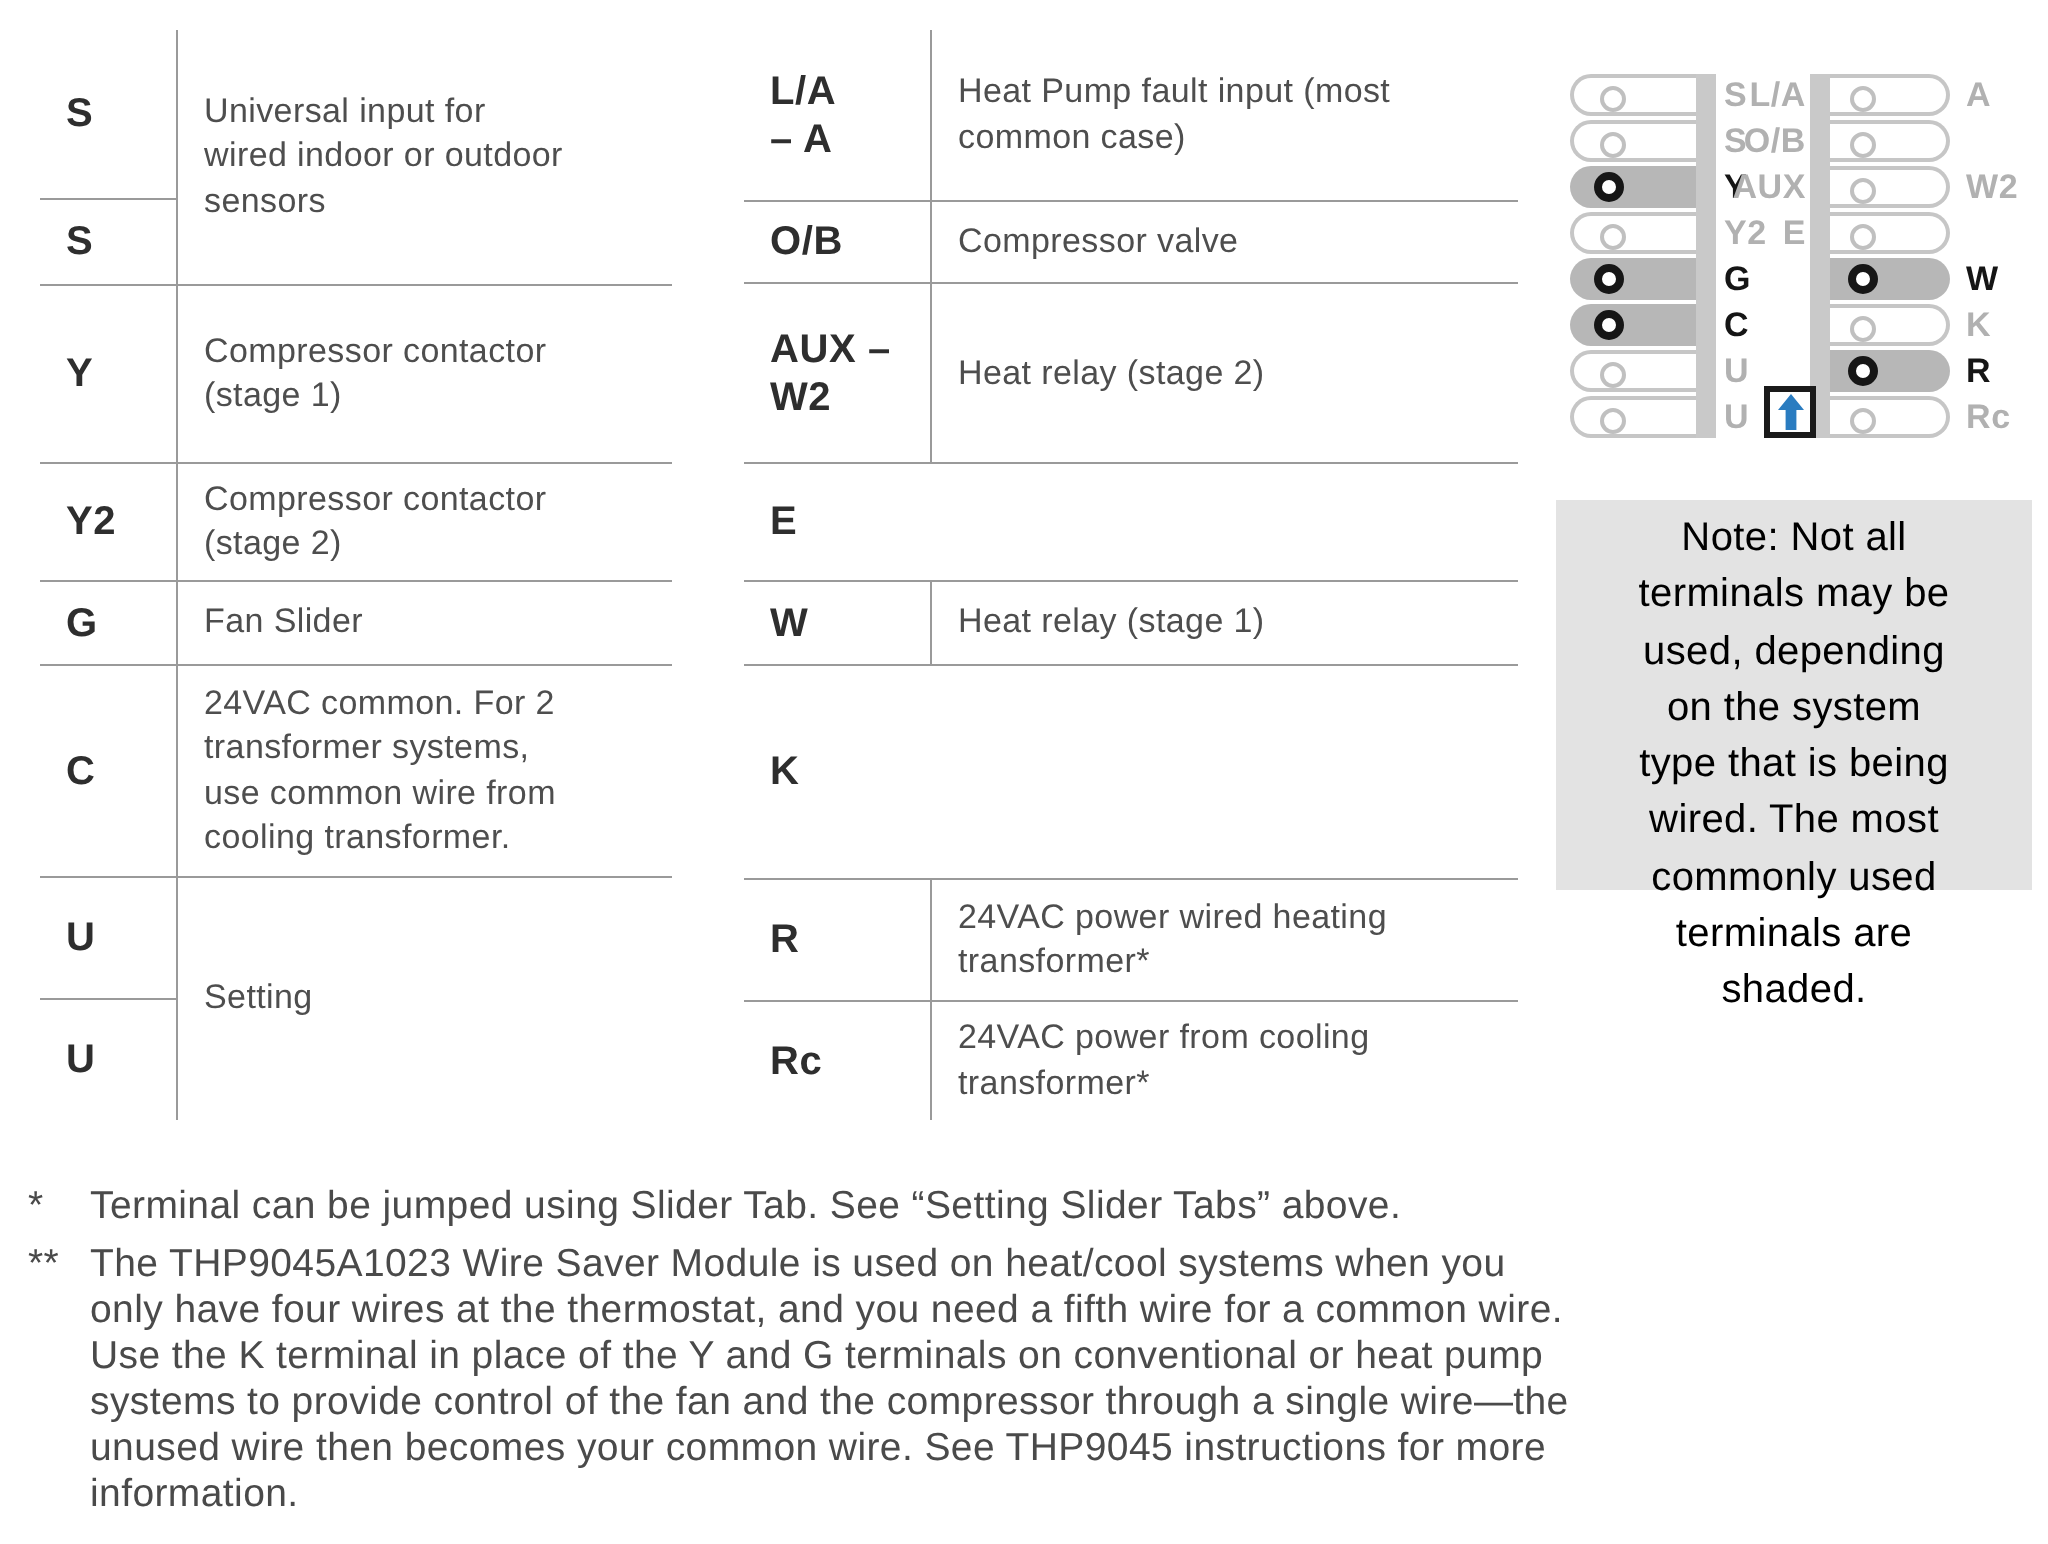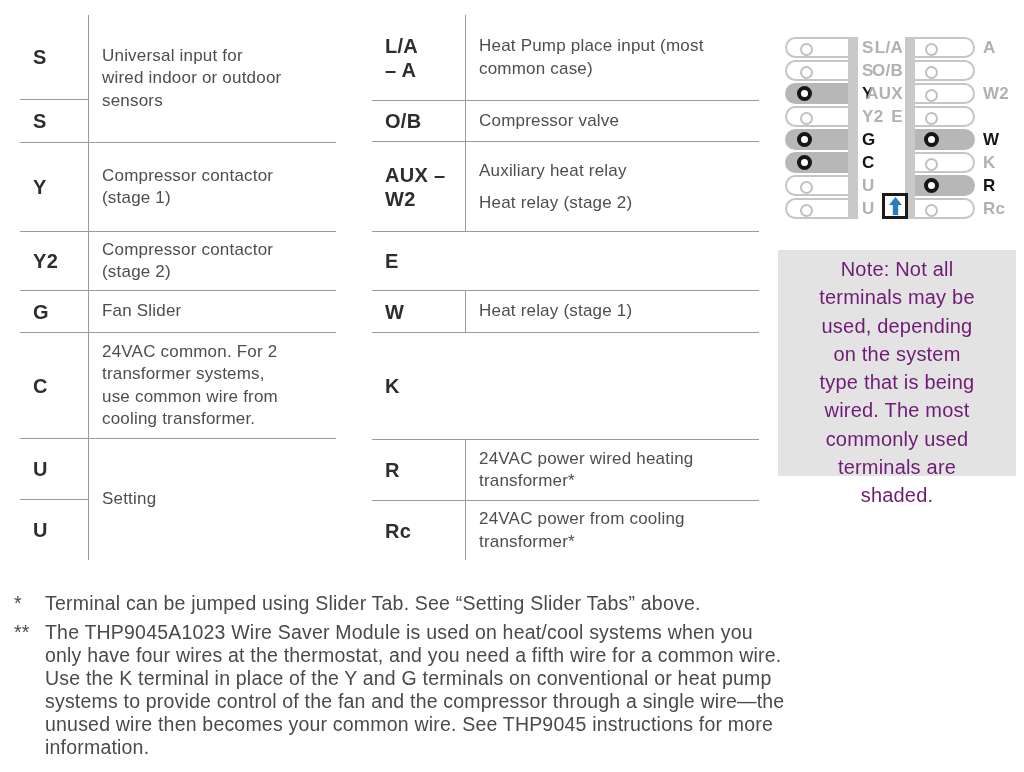--- a/index.html
+++ b/index.html
@@ -44,22 +44,22 @@
   .dlabel{position:absolute;height:21px;line-height:21px;font-weight:700;font-size:17px;letter-spacing:0.3px;}
   .dlabel.gray{color:#b1b1b1;}
   .dlabel.black{color:#151515;}
   .side-label{text-align:right;width:52px;}
   .slider-tab{
     position:absolute;width:26px;height:26px;box-sizing:border-box;
     border:3px solid #1a1a1a;background:#ffffff;display:flex;align-items:center;justify-content:center;
   }
   
   .note-box{
-    position:absolute;left:778px;top:250px;width:238px;height:226px;box-sizing:border-box;
-    background:#e3e3e3;color:#701a75;text-align:center;
+    position:absolute;left:778px;top:250px;width:238px;height:195px;box-sizing:border-box;
+    background:#e3e3e3;color:#000000;text-align:center;
     font-size:20px;line-height:28.3px;white-space:pre-line;padding-top:5px;letter-spacing:0.2px;
   }
   
   #footnotes{position:absolute;left:14px;top:592px;width:1002px;}
   .footnote{display:flex;align-items:flex-start;}
   .footnote + .footnote{margin-top:6px;}
   .fmarker{width:31px;flex:0 0 31px;font-size:19.5px;line-height:23px;color:#4a4a4a;letter-spacing:0.2px;}
   .ftext{flex:1;font-size:19.5px;line-height:23px;color:#4a4a4a;white-space:pre-line;letter-spacing:0.2px;}
 </style>
 </head>
@@ -125,39 +125,38 @@
         </div>
       </div>
     </div>
   <div class="ttable" id="middle-table">
       <div class="tgroup" style="height: 85px;">
         <div class="label-col">
           <div class="label-cell" style="flex: 1 1 0%;">L/A
 – A</div>
         </div>
         <div class="desc-col">
-          <div class="desc-text">Heat Pump place input (most
+          <div class="desc-text">Heat Pump fault input (most
 common case)</div>
         </div>
       </div>
       <div class="tgroup" style="height: 41px;">
         <div class="label-col">
           <div class="label-cell" style="flex: 1 1 0%;">O/B</div>
         </div>
         <div class="desc-col">
           <div class="desc-text">Compressor valve</div>
         </div>
       </div>
       <div class="tgroup" style="height: 90px;">
         <div class="label-col">
           <div class="label-cell" style="flex: 1 1 0%;">AUX –
 W2</div>
         </div>
         <div class="desc-col">
-          <div class="desc-para">Auxiliary heat relay</div>
           <div class="desc-para">Heat relay (stage 2)</div>
         </div>
       </div>
       <div class="tgroup" style="height: 59px;">
         <div class="label-col">
           <div class="label-cell" style="flex: 1 1 0%;">E</div>
         </div>
       </div>
       <div class="tgroup" style="height: 42px;">
         <div class="label-col">

